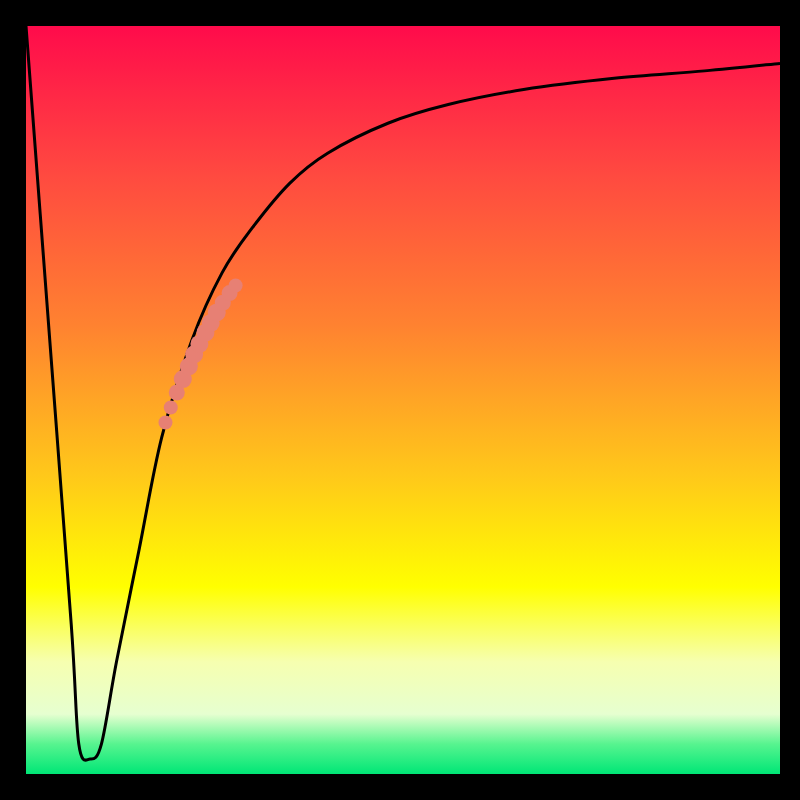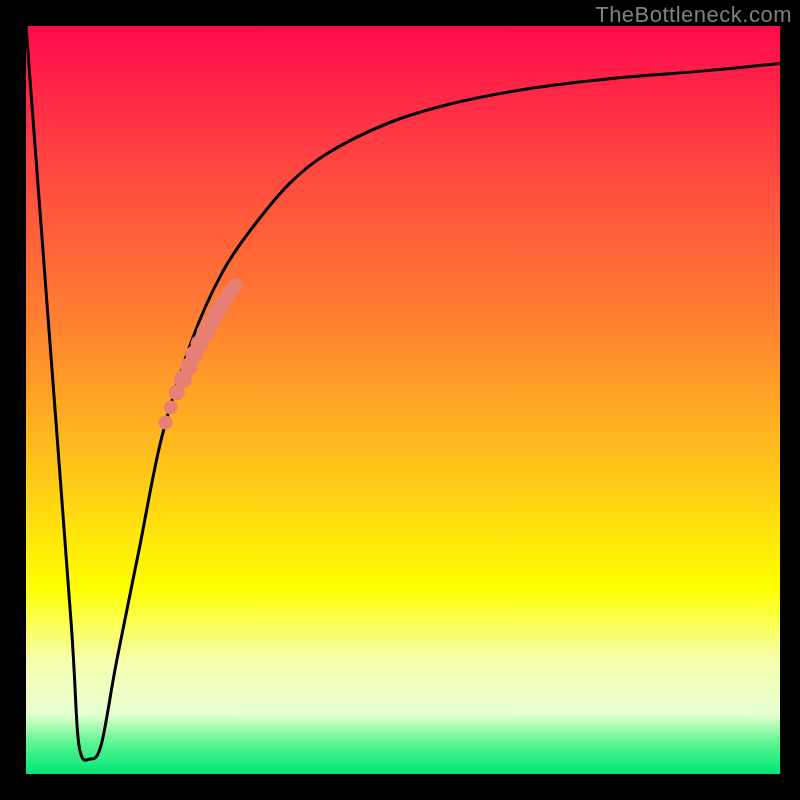--- a/index.html
+++ b/index.html
@@ -69,14 +69,13 @@
           <circle cx="205.45200000000003" cy="332.68" r="9" fill="#e78074"></circle>
           <circle cx="210.73" cy="322.956" r="9" fill="#e78074"></circle>
           <circle cx="216.762" cy="312.484" r="9" fill="#e78074"></circle>
           <circle cx="222.794" cy="302.76" r="8" fill="#e78074"></circle>
           <circle cx="229.58" cy="293.036" r="8" fill="#e78074"></circle>
           <circle cx="235.61200000000002" cy="285.556" r="7" fill="#e78074"></circle>
         </g>
     </g>
   </svg>
 
-  <div class="watermark">TheBottleneck.com</div>
 </div>
 
 </body></html>

